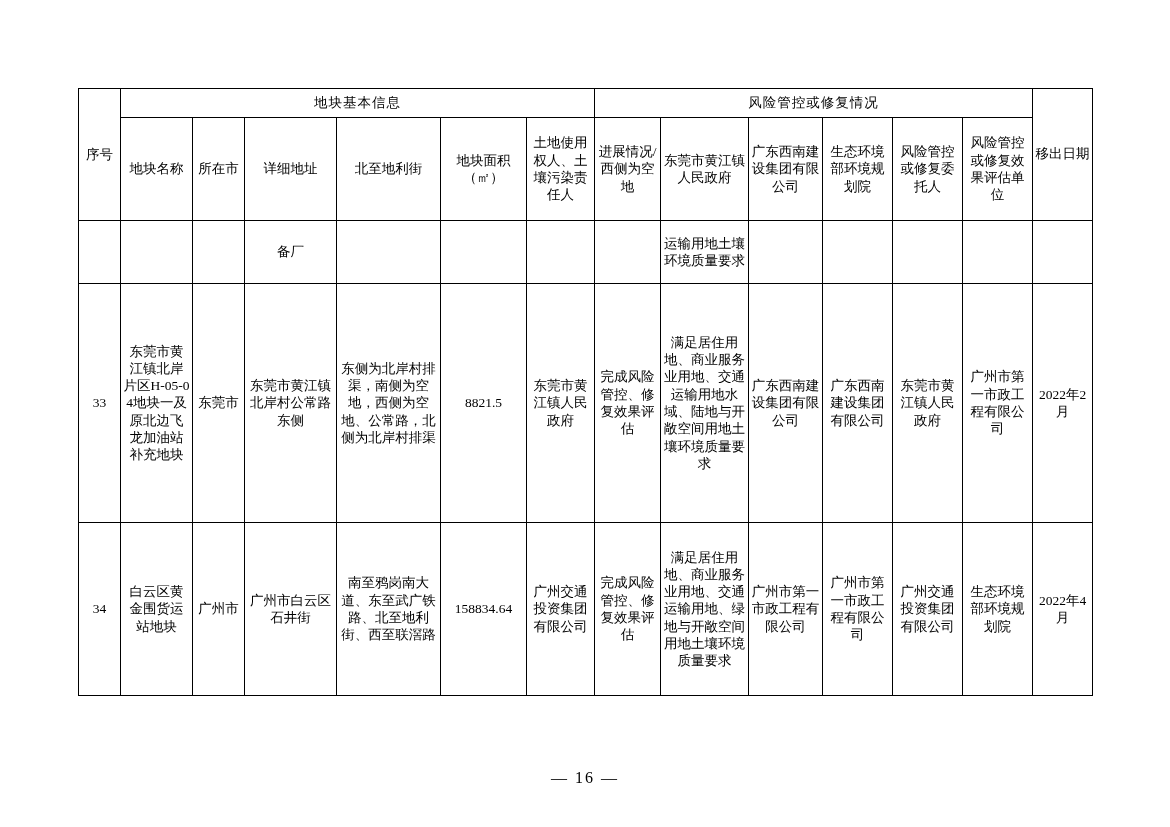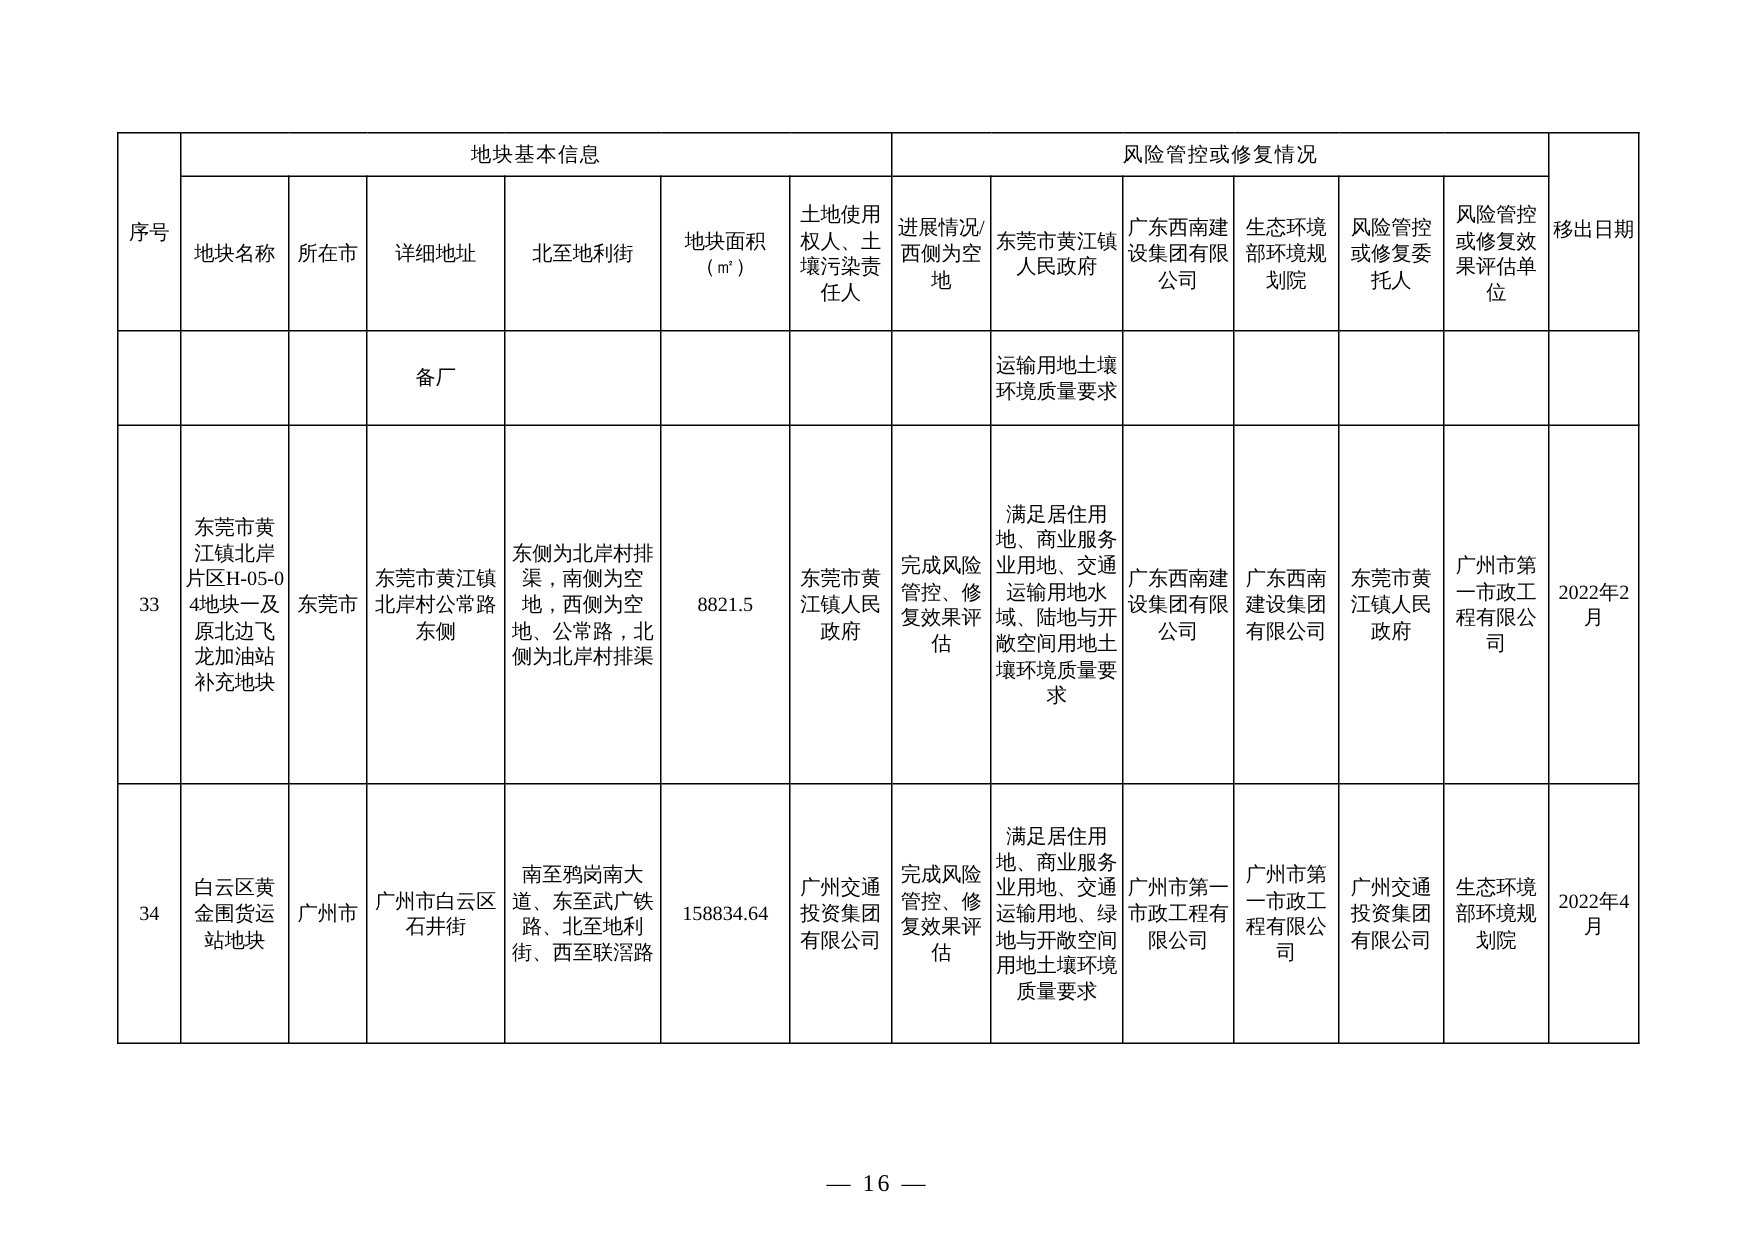--- a/index.html
+++ b/index.html
@@ -65,21 +65,21 @@
     height: 22px;
     margin-left: 41px;
   }
   .hdr-main th {
     height: 96px;
   }
   .footer {
     position: absolute;
     left: 0;
     right: 0;
-    bottom: 28px;
+    bottom: 40px;
     text-align: center;
     font-size: 16px;
     letter-spacing: 2px;
   }
 </style>
 </head>
 <body>
 
 <div class="page">
 

